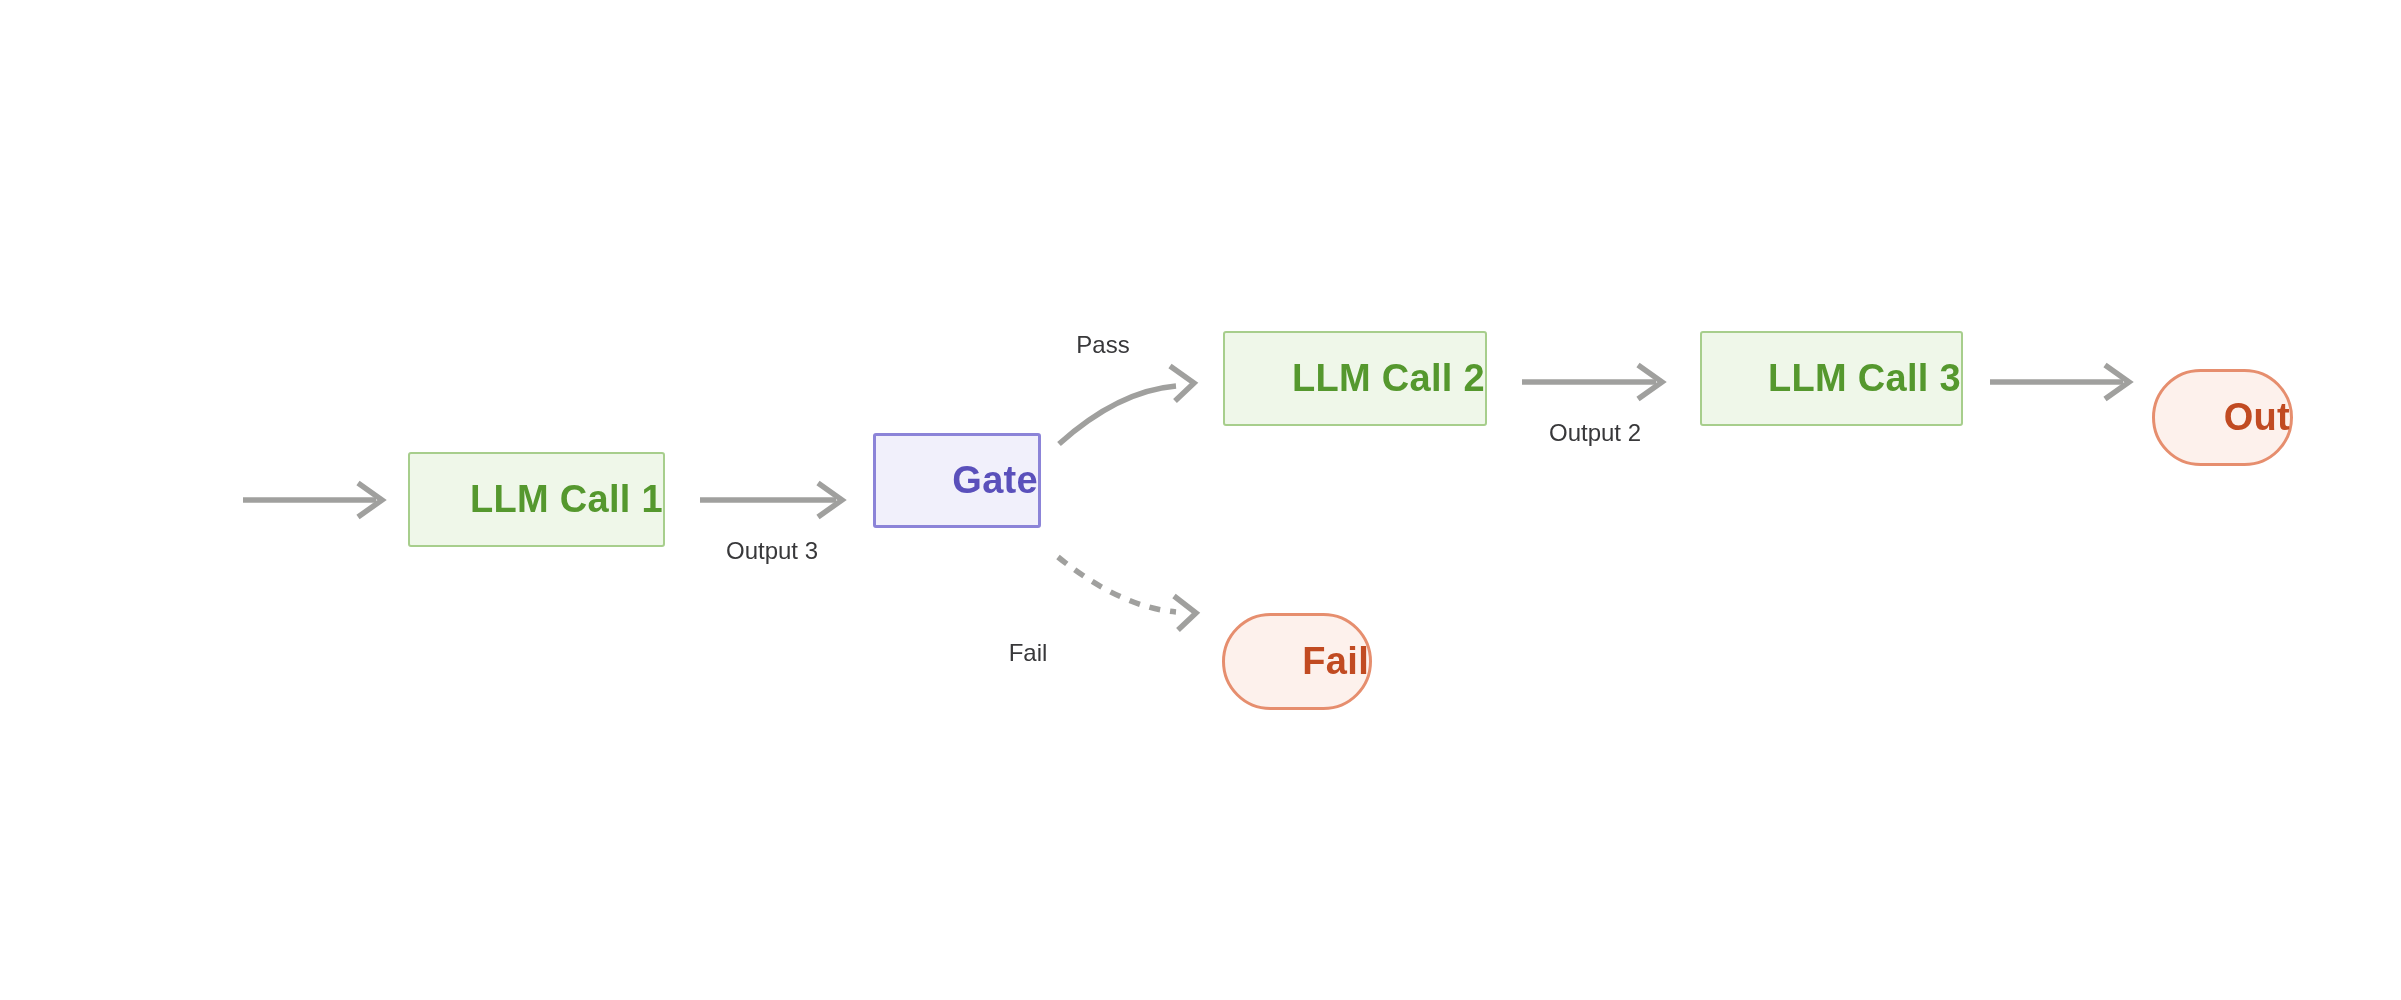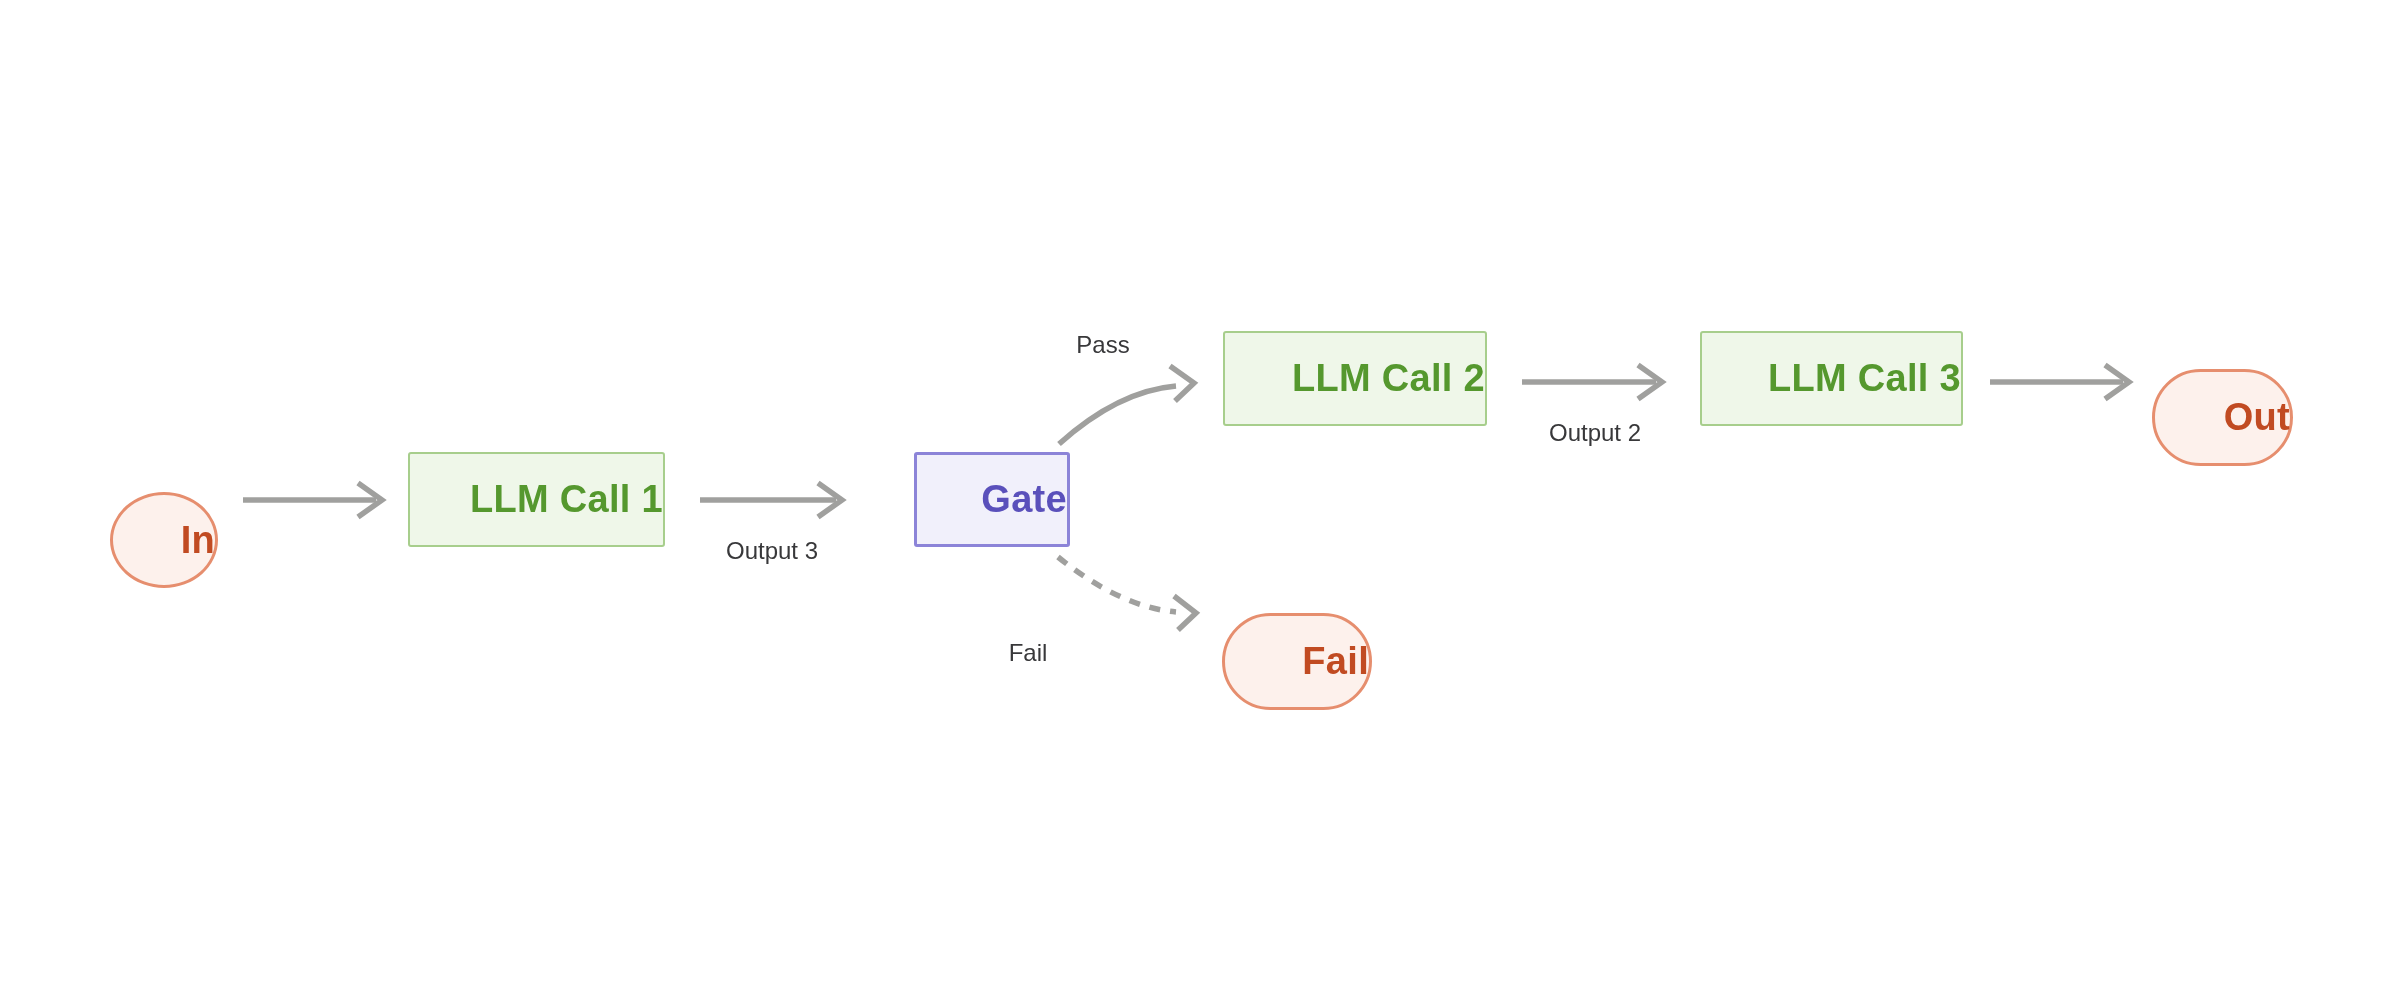--- a/index.html
+++ b/index.html
@@ -90,29 +90,26 @@
     <g>
       <path class="edge-stroke" d="M 1522 382 H 1656"></path>
       <path class="edge-stroke" d="M 1638 365 L 1662 382 L 1638 399"></path>
     </g>
     <g>
       <path class="edge-stroke" d="M 1990 382 H 2123"></path>
       <path class="edge-stroke" d="M 2105 365 L 2129 382 L 2105 399"></path>
     </g>
   </svg>
 
-  <div class="node node--terminal round" style="left:110px; top:452px; width:108px; height:96px;">
-    <span>In</span>
-  </div>
 
   <div class="node node--process" style="left:408px; top:452px; width:257px; height:95px;">
     <span>LLM Call 1</span>
   </div>
 
-  <div class="node node--decision" style="left:873px; top:452px; width:156px; height:95px;margin-left:41px;">
+  <div class="node node--decision" style="left:873px; top:433px; width:168px; height:95px;">
     <span>Gate</span>
   </div>
 
   <div class="node node--process" style="left:1223px; top:331px; width:264px; height:95px;">
     <span>LLM Call 2</span>
   </div>
 
   <div class="node node--process" style="left:1700px; top:331px; width:263px; height:95px;padding-left:45px;">
     <span>LLM Call 3</span>
   </div>

